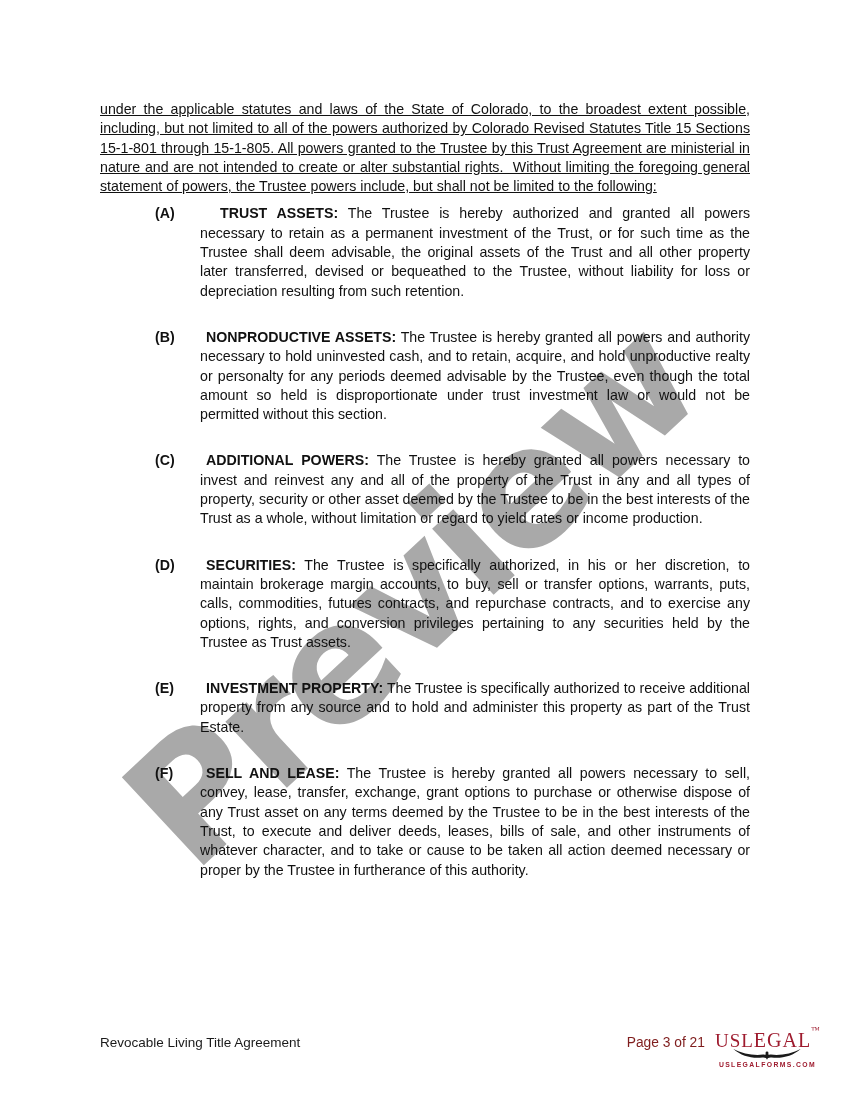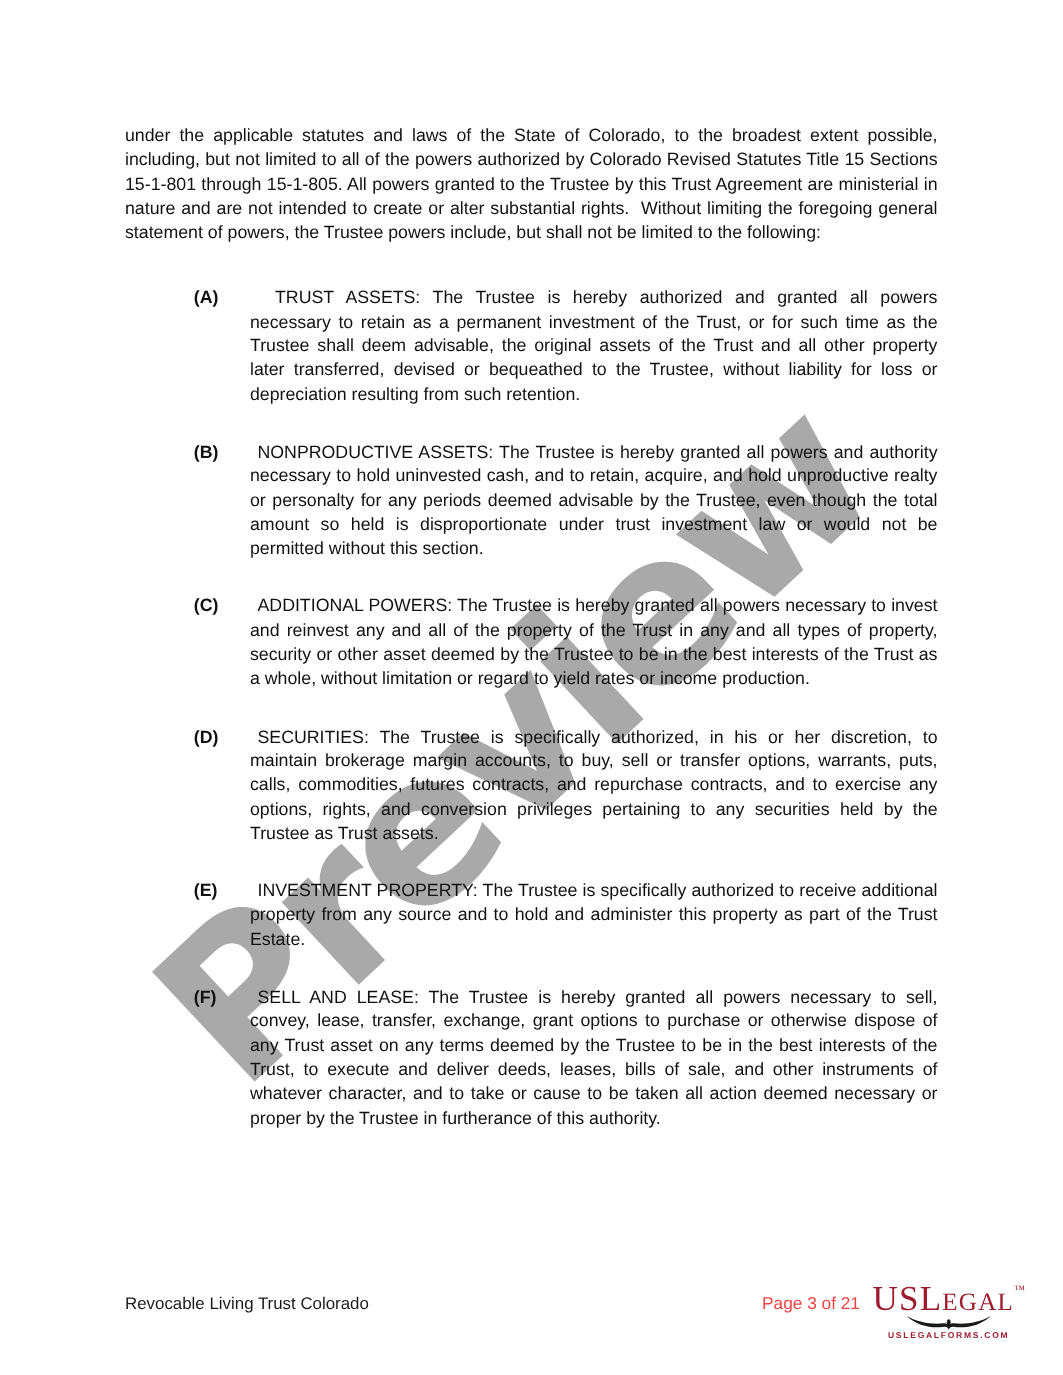--- a/index.html
+++ b/index.html
@@ -30,37 +30,38 @@
   }
   .content {
     position: relative;
     z-index: 1;
     padding: 100px 100px 0 100px;
     font-size: 14.2px;
     line-height: 19.3px;
   }
   .intro {
     text-align: justify;
-    margin-bottom: 33px;
+    margin-bottom: 8px;
+    text-decoration: underline;
   }
   .items { }
   .item {
     position: relative;
     padding-left: 100px;
     text-align: justify;
     margin-bottom: 27px;
   }
   .item-label {
     position: absolute;
     left: 55px;
     top: 0;
     font-weight: bold;
   }
   .item-heading {
-    font-weight: normal;
+    font-weight: bold;
     margin-left: 6px;
   }
   .item-a .item-heading { margin-left: 20px; }
   .footer {
     position: absolute;
     z-index: 1;
     left: 100px;
     right: 30px;
     top: 1026px;
     display: flex;
@@ -71,38 +72,38 @@
     font-size: 13.5px;
     color: #1a1a1a;
     padding-top: 9px;
   }
   .footer-right {
     display: flex;
     align-items: flex-start;
   }
   .page-indicator {
     font-size: 13.8px;
-    color: #ef4444;
+    color: #7f1d1d;
     padding-top: 9px;
     margin-right: 10px;
   }
   .logo {
     display: flex;
     flex-direction: column;
     align-items: center;
     line-height: 1;
   }
   .logo-brand {
     font-family: "Liberation Serif", serif;
     color: #9e1b2e;
     white-space: nowrap;
     line-height: 1;
   }
   .logo-brand .brand-big {
-    font-size: 28px;
+    font-size: 19px;
     letter-spacing: 1px;
   }
   .logo-brand .brand-small {
     font-size: 20px;
     letter-spacing: 1px;
     margin-top: 48px;
   }
   .logo-brand .brand-tm {
     font-size: 9px;
     vertical-align: 14px;
@@ -160,21 +161,21 @@
 
       <div class="item">
         <span class="item-label">(F)</span>
         <span class="item-heading">SELL AND LEASE:</span><span> The Trustee is hereby granted all powers necessary to sell, convey, lease, transfer, exchange, grant options to purchase or otherwise dispose of any Trust asset on any terms deemed by the Trustee to be in the best interests of the Trust, to execute and deliver deeds, leases, bills of sale, and other instruments of whatever character, and to take or cause to be taken all action deemed necessary or proper by the Trustee in furtherance of this authority.</span>
       </div>
 
     </div>
   </div>
 
   <div class="footer">
-    <div class="footer-title">Revocable Living Trust Colorado</div>
+    <div class="footer-title">Revocable Living Title Agreement</div>
     <div class="footer-right">
       <div class="page-indicator">Page 3 of 21</div>
       <div class="logo">
         <div class="logo-brand"><span class="brand-big">USL</span><span class="brand-small">EGAL</span><span class="brand-tm">™</span></div>
         <svg class="logo-eagle" viewBox="0 0 120 24" width="88" height="14" aria-hidden="true">
           <path d="M2,3 C18,12 38,15 53,13 C57,12.5 59,14 60,16 C61,14 63,12.5 67,13 C82,15 102,12 118,3 C104,16 85,20 68,18 C63,17.5 61,19 60,22 C59,19 57,17.5 52,18 C35,20 16,16 2,3 Z" fill="#1a1a1a"></path>
           <path d="M60,9 L63,12 L60,19 L57,12 Z" fill="#1a1a1a"></path>
           <circle cx="60" cy="10" r="2.4" fill="#1a1a1a"></circle>
         </svg>
         <div class="logo-tagline">USLEGALFORMS.COM</div>

